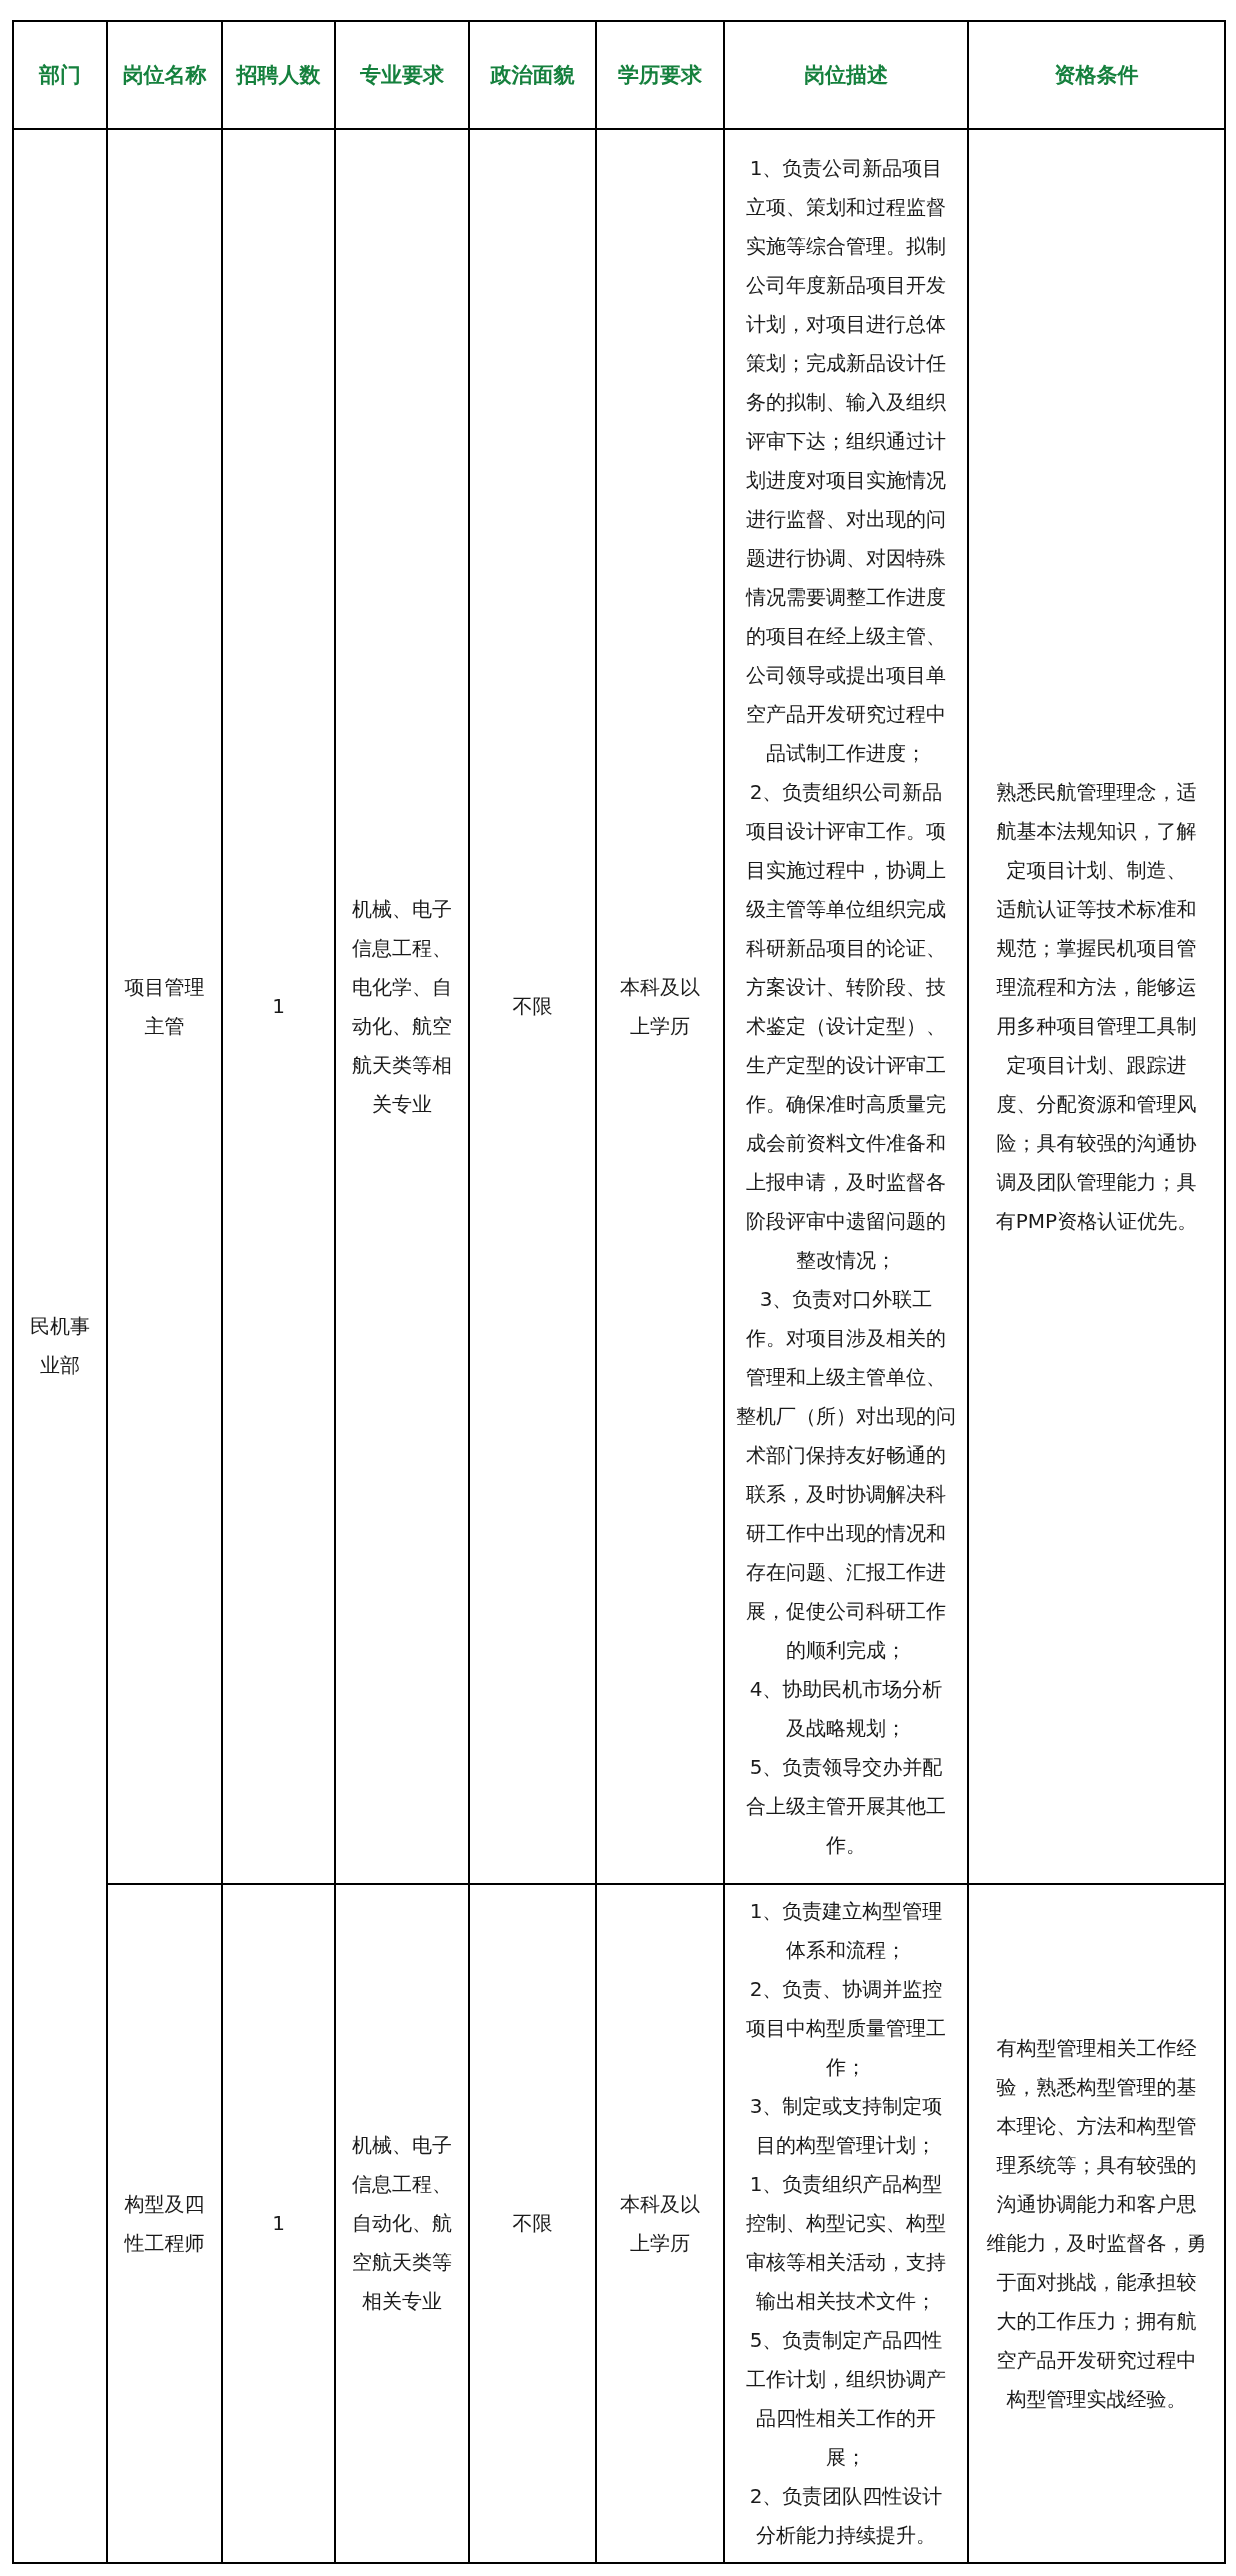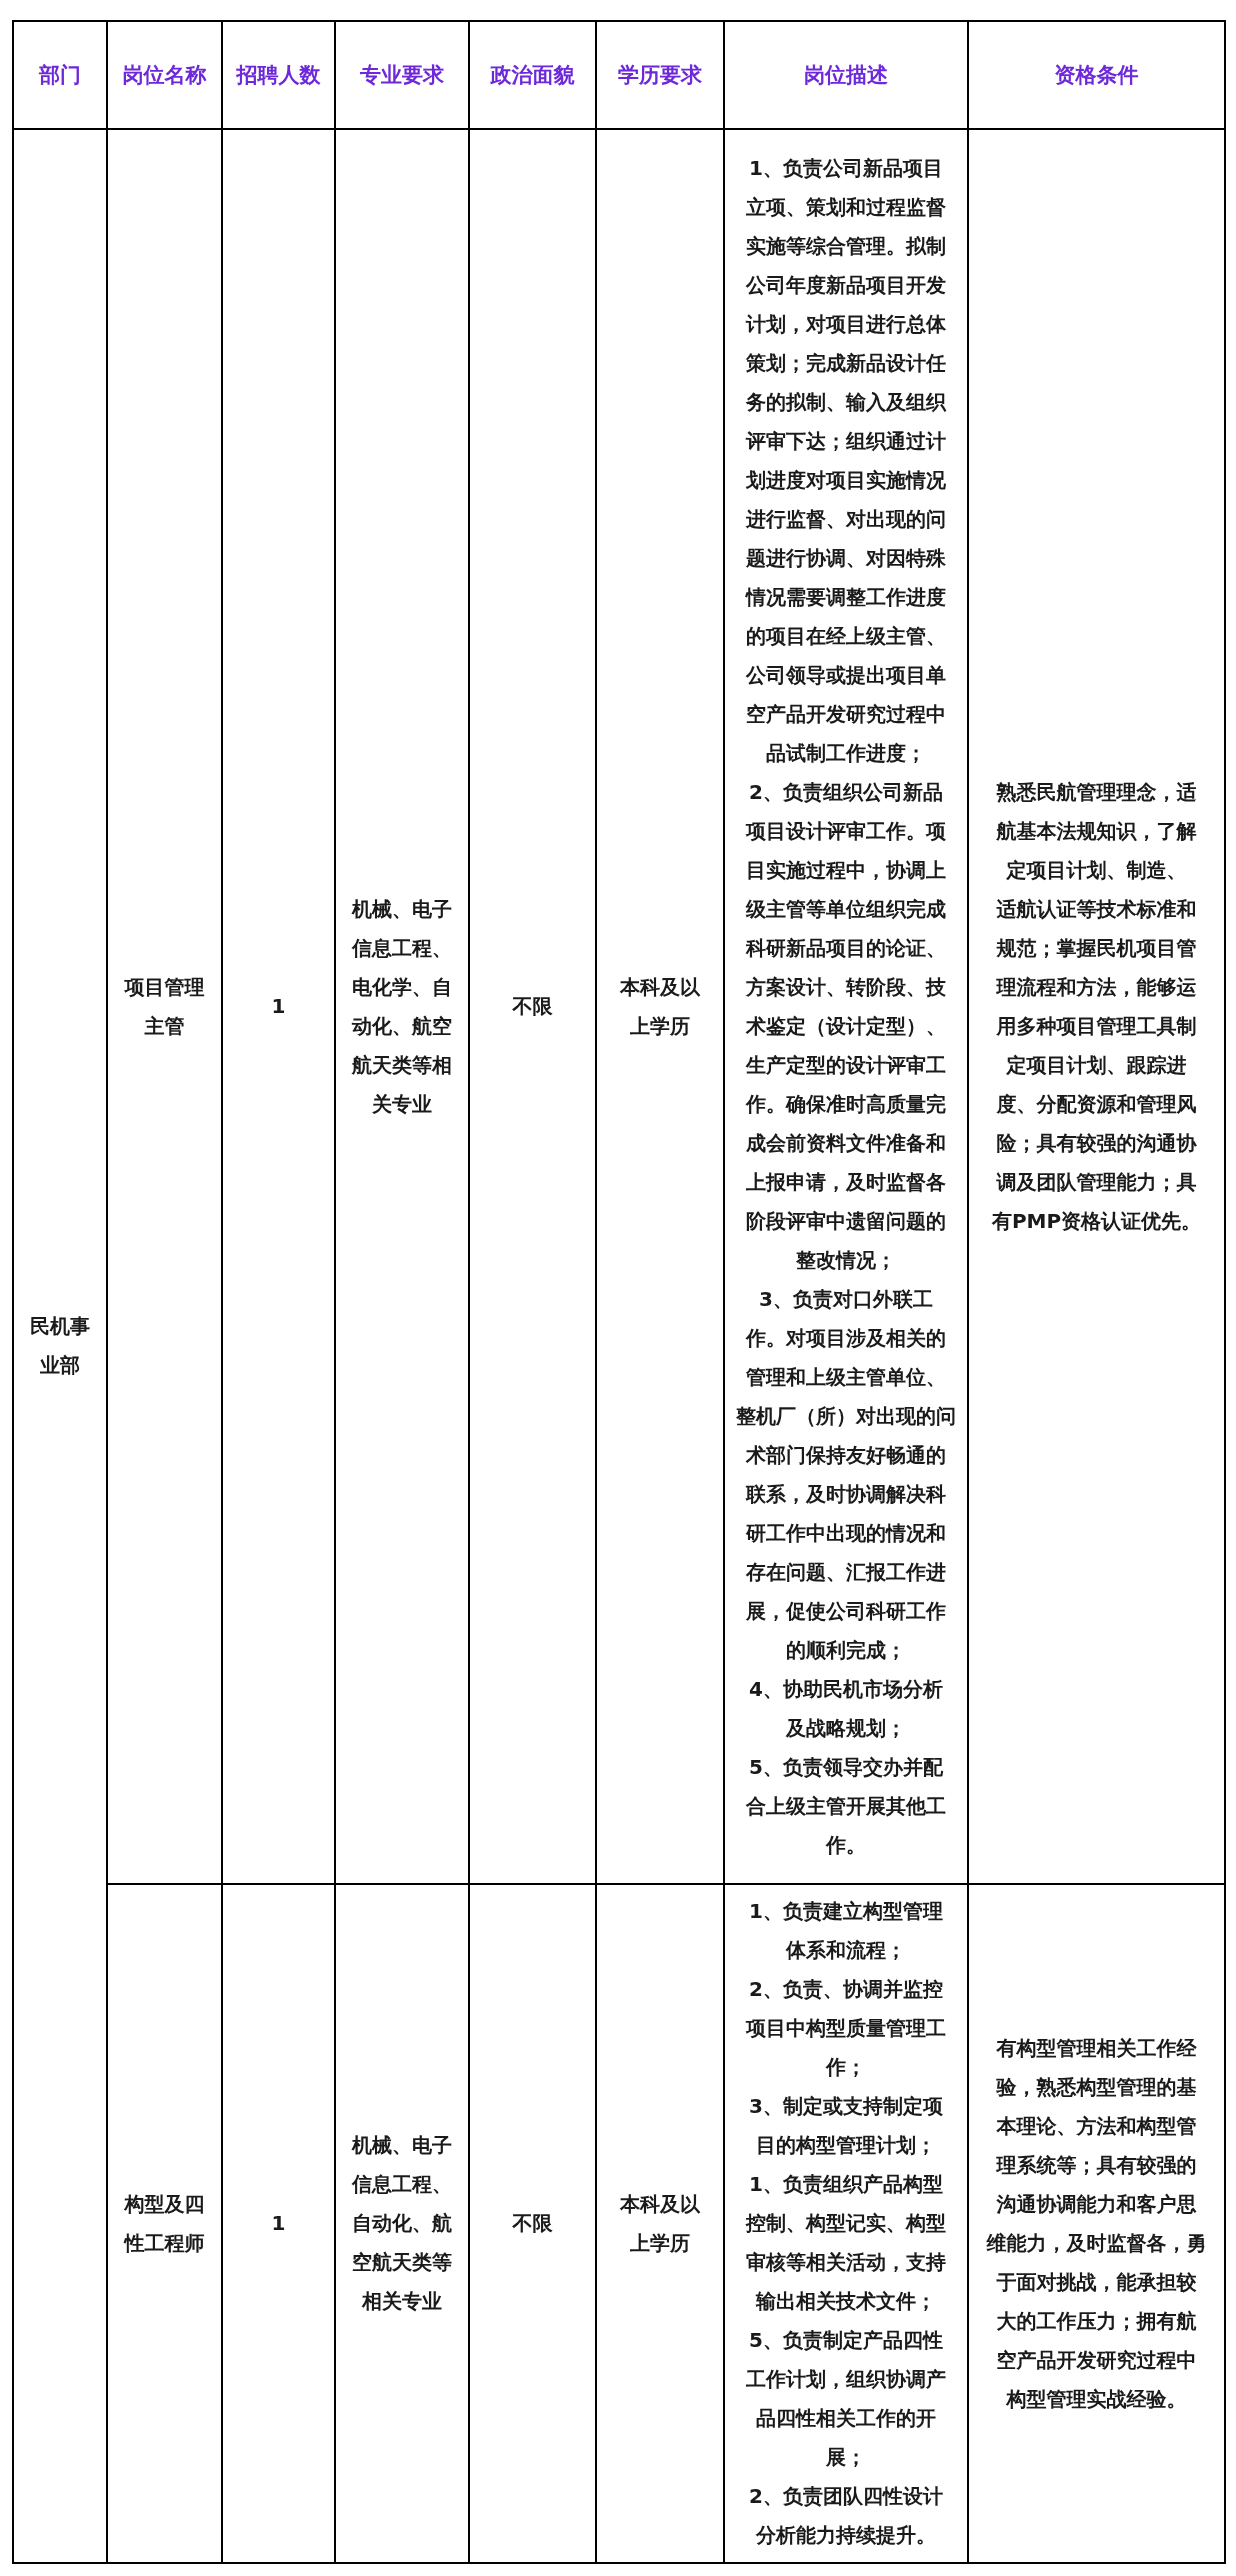--- a/index.html
+++ b/index.html
@@ -7,27 +7,26 @@
   table.jobs {
     position: absolute; left: 12px; top: 20px;
     border-collapse: collapse; table-layout: fixed;
     width: 1212px;
   }
   table.jobs th, table.jobs td {
     border: 2.1px solid #000;
     vertical-align: middle;
     text-align: center;
     padding: 0;
-    font-weight: bold;
   }
   table.jobs th {
     height: 106px;
     font-weight: bold;
     font-size: 21px;
-    color: #6d28d9;
+    color: #15803d;
   }
   table.jobs td {
     font-size: 20px;
     line-height: 39px;
   }
   .cell-pad { padding: 0 15.4px; }
   td.desc { text-align: left; padding: 2.8px 14px 2.8px 18px; vertical-align: top; line-height: 38px; }
   td.qual { text-align: center; padding: 0 12.6px; line-height: 40px; }
   .line { display: block; }
   .row1 td { height: 1753px; }

